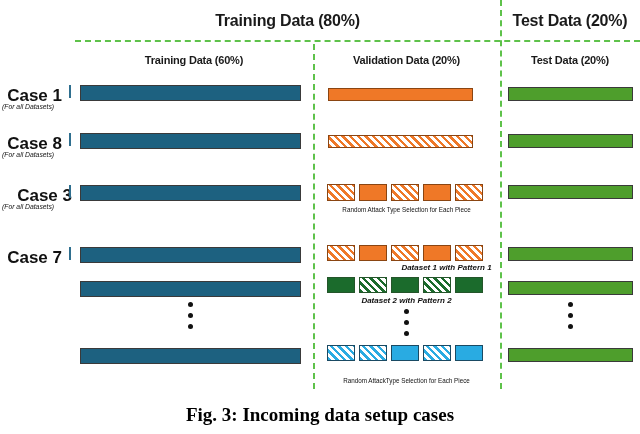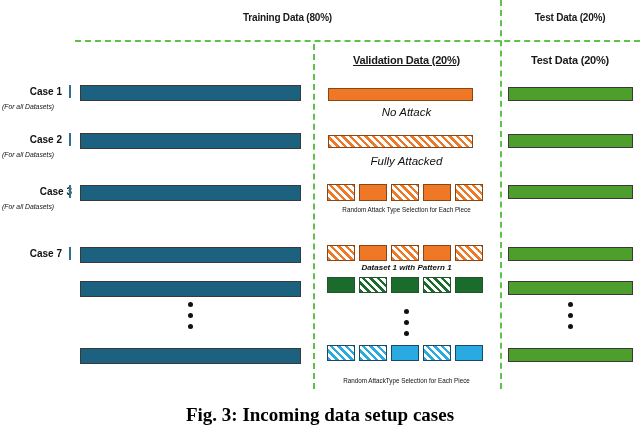--- a/index.html
+++ b/index.html
@@ -23,28 +23,28 @@
 
   
   .hdr{
     position:absolute;
     font-weight:bold;
     color:#1a1a1a;
     text-align:center;
     white-space:nowrap;
     letter-spacing:-0.2px;
   }
-  .hdr-top{font-size:10px;}
+  .hdr-top{font-size:16px;}
   .hdr-sub{font-size:11px;}
 
   
   .case-label{
     position:absolute;
     font-weight:bold;
-    font-size:10px;
+    font-size:17px;
     color:#111111;
     text-align:right;
     white-space:nowrap;
   }
   .case-sub{
     position:absolute;
     font-size:6.8px;
     font-style:italic;
     color:#111111;
     text-align:left;
@@ -124,45 +124,44 @@
 </head>
 <body>
 
 <div id="fig">
 
   <div class="hdr hdr-top" style="left:75px;top:12px;width:425px;">Training Data (80%)</div>
   <div class="hdr hdr-top" style="left:500px;top:12px;width:140px;">Test Data (20%)</div>
 
   <div class="hdash" style="top:40px;"></div>
 
-  <div class="hdr hdr-sub" style="left:313px;top:54px;width:187px;text-decoration:underline;">Validation Data (20%)</div>
+  <div class="hdr hdr-sub" style="left:75px;top:54px;width:238px;">Training Data (60%)</div>
+  <div class="hdr hdr-sub" style="left:313px;top:54px;width:187px;">Validation Data (20%)</div>
   <div class="hdr hdr-sub" style="left:500px;top:54px;width:140px;">Test Data (20%)</div>
 
   <div class="vdash" style="left:313px;top:44px;height:345px;"></div>
   <div class="vdash" style="left:500px;top:0px;height:389px;"></div>
 
   <div class="case-label" style="left:0px;top:86px;width:62px;">Case 1</div>
   <div class="case-tick" style="left:69px;top:85px;"></div>
   <div class="case-sub" style="left:2px;top:103px;">(For all Datasets)</div>
 
   <div class="bar blue" style="left:80px;top:85px;width:221px;height:16px;"></div>
   <div class="bar orange" style="left:328px;top:88px;width:145px;height:13px;"></div>
   <div class="bar green" style="left:508px;top:87px;width:125px;height:14px;"></div>
 
-  <div class="anno anno-big" style="left:313px;top:106px;width:187px;">No Attack</div>
-
-  <div class="case-label" style="left:0px;top:134px;width:62px;">Case 2</div>
+
+  <div class="case-label" style="left:0px;top:134px;width:62px;">Case 8</div>
   <div class="case-tick" style="left:69px;top:133px;"></div>
   <div class="case-sub" style="left:2px;top:151px;">(For all Datasets)</div>
 
   <div class="bar blue" style="left:80px;top:133px;width:221px;height:16px;"></div>
   <div class="bar h-orange" style="left:328px;top:135px;width:145px;height:13px;"></div>
   <div class="bar green" style="left:508px;top:134px;width:125px;height:14px;"></div>
 
-  <div class="anno anno-big" style="left:313px;top:155px;width:187px;">Fully Attacked</div>
 
   <div class="case-label" style="left:0px;top:186px;width:72px;">Case 3</div>
   <div class="case-tick" style="left:69px;top:185px;"></div>
   <div class="case-sub" style="left:2px;top:203px;">(For all Datasets)</div>
 
   <div class="bar blue" style="left:80px;top:185px;width:221px;height:16px;"></div>
 
   <div class="bar h-orange" style="left:327px;top:184px;width:28px;height:17px;"></div>
   <div class="bar orange" style="left:359px;top:184px;width:28px;height:17px;"></div>
   <div class="bar h-orange" style="left:391px;top:184px;width:28px;height:17px;"></div>
@@ -179,32 +178,33 @@
   <div class="bar blue" style="left:80px;top:247px;width:221px;height:16px;"></div>
 
   <div class="bar h-orange" style="left:327px;top:245px;width:28px;height:16px;"></div>
   <div class="bar orange" style="left:359px;top:245px;width:28px;height:16px;"></div>
   <div class="bar h-orange" style="left:391px;top:245px;width:28px;height:16px;"></div>
   <div class="bar orange" style="left:423px;top:245px;width:28px;height:16px;"></div>
   <div class="bar h-orange" style="left:455px;top:245px;width:28px;height:16px;"></div>
 
   <div class="bar green" style="left:508px;top:247px;width:125px;height:14px;"></div>
 
-  <div class="anno anno-mid" style="left:313px;top:263px;width:187px;">Dataset 1 with Pattern 1</div>
+  <div class="anno anno-mid" style="left:313px;top:263px;width:187px;padding-left:40px;">Dataset 1 with Pattern 1</div>
 
   <div class="bar blue" style="left:80px;top:281px;width:221px;height:16px;"></div>
 
   <div class="bar dgreen" style="left:327px;top:277px;width:28px;height:16px;"></div>
   <div class="bar h-dgreen" style="left:359px;top:277px;width:28px;height:16px;"></div>
   <div class="bar dgreen" style="left:391px;top:277px;width:28px;height:16px;"></div>
   <div class="bar h-dgreen" style="left:423px;top:277px;width:28px;height:16px;"></div>
   <div class="bar dgreen" style="left:455px;top:277px;width:28px;height:16px;"></div>
 
   <div class="bar green" style="left:508px;top:281px;width:125px;height:14px;"></div>
 
+  <div class="anno anno-mid" style="left:313px;top:296px;width:187px;">Dataset 2 with Pattern 2</div>
 
   <div class="vdots" style="left:183px;top:302px;">
     <span></span>
       <span></span>
       <span></span>
   </div>
   <div class="vdots" style="left:399px;top:309px;">
     <span></span>
       <span></span>
       <span></span>

